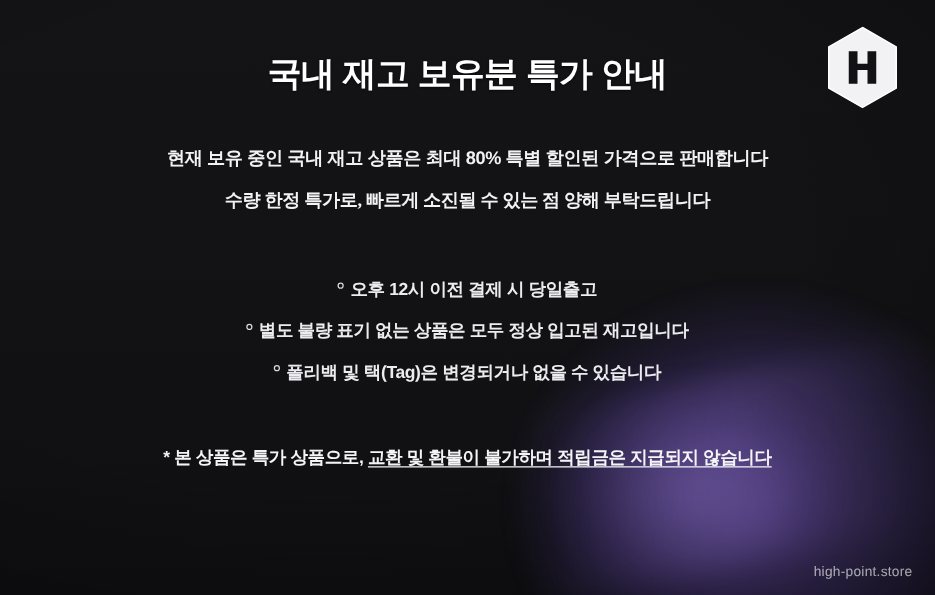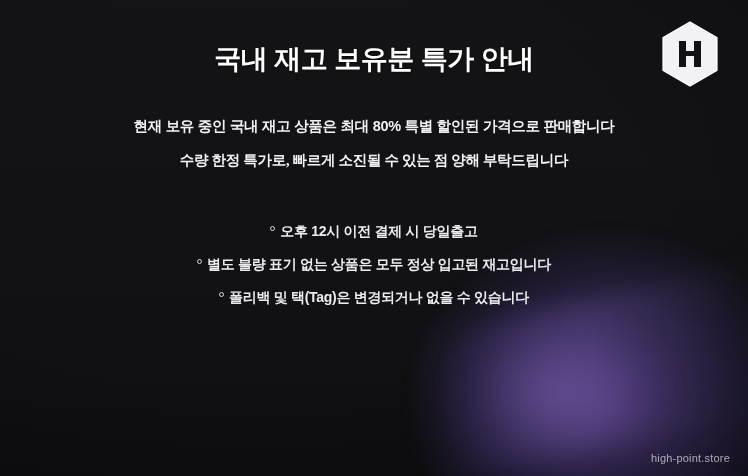--- a/index.html
+++ b/index.html
@@ -188,17 +188,20 @@
         <span class="dot"></span><span>오후 12시 이전 결제 시 당일출고</span>
       </div>
       <div class="bullet">
         <span class="dot"></span><span>별도 불량 표기 없는 상품은 모두 정상 입고된 재고입니다</span>
       </div>
       <div class="bullet">
         <span class="dot"></span><span>폴리백 및 택(Tag)은 변경되거나 없을 수 있습니다</span>
       </div>
     </div>
 
+    <div class="notice">
+      <span>* 본 상품은 특가 상품으로, </span><span class="u">교환 및 환불이 불가하며 적립금은 지급되지 않습니다</span>
+    </div>
 
 
     <div class="watermark">high-point.store</div>
   </div>
 </div>
 
 </body></html>

